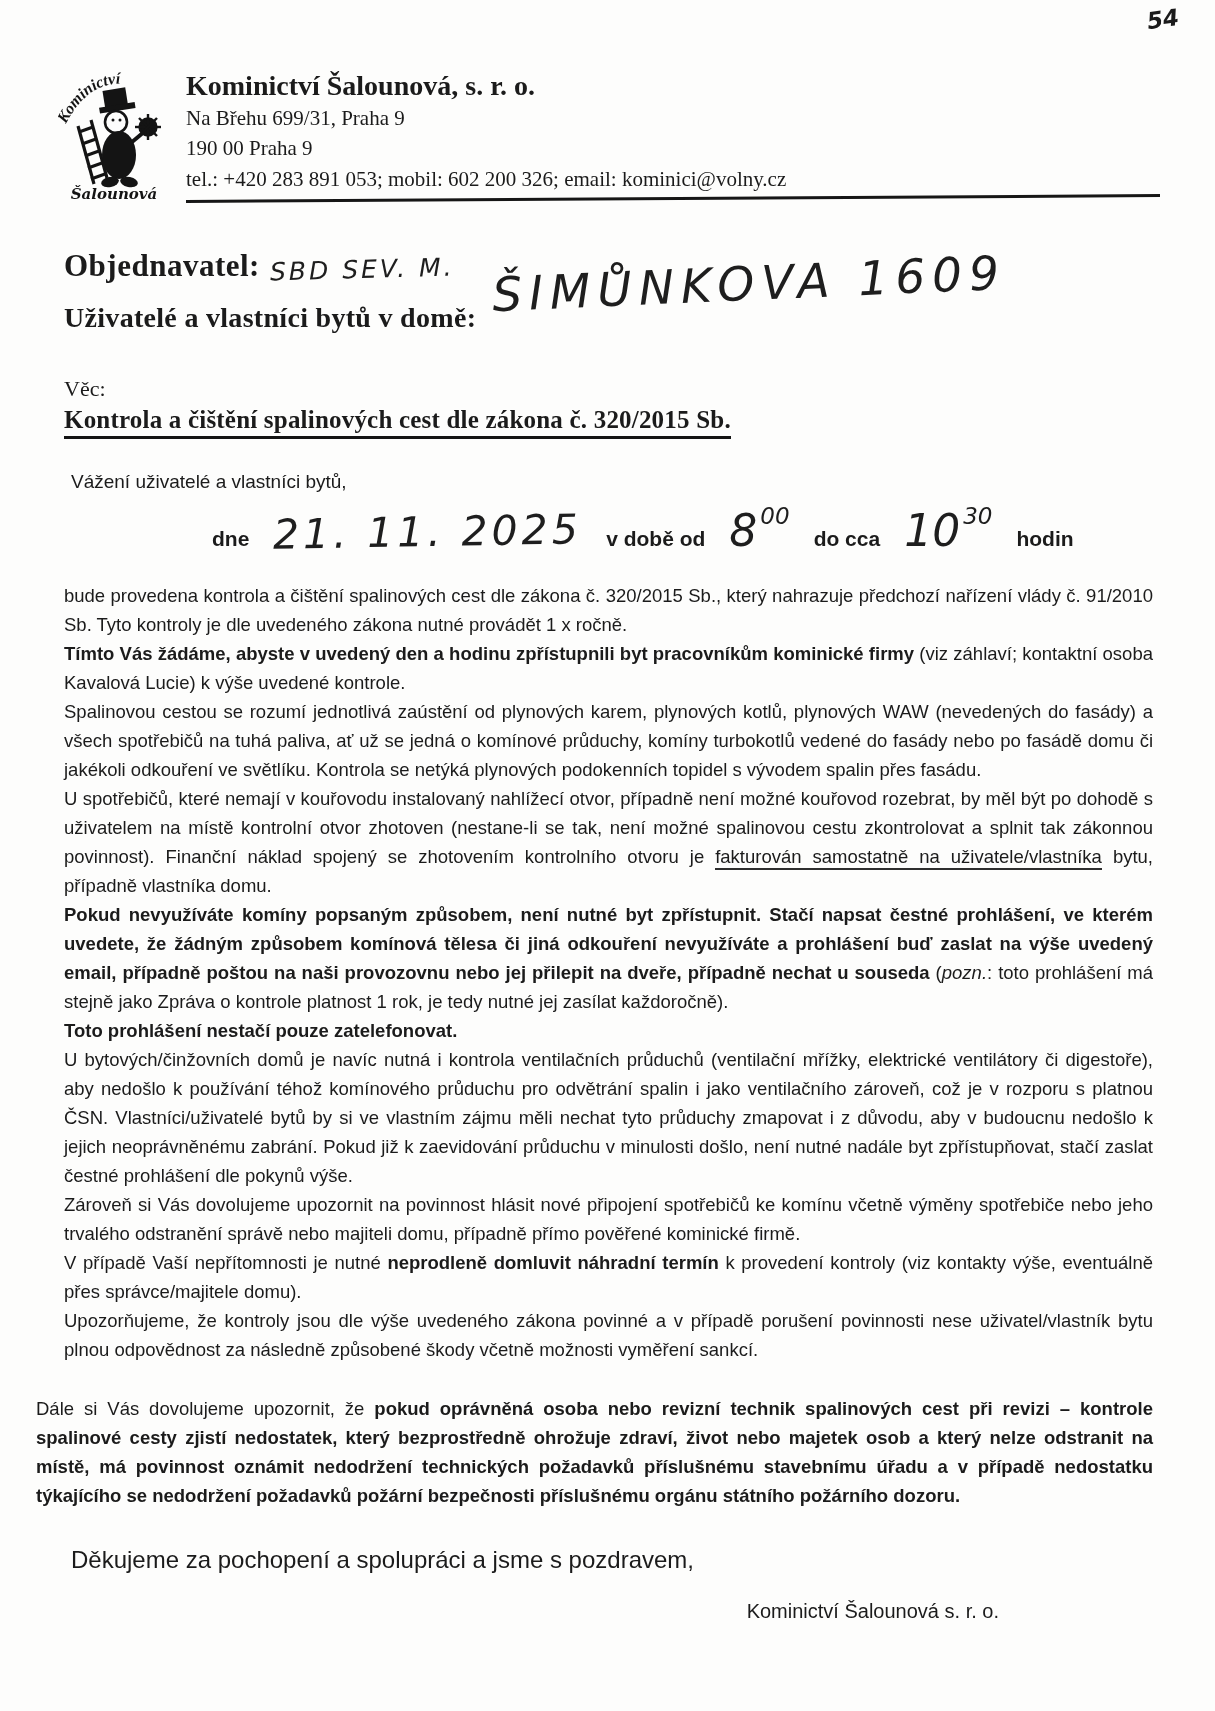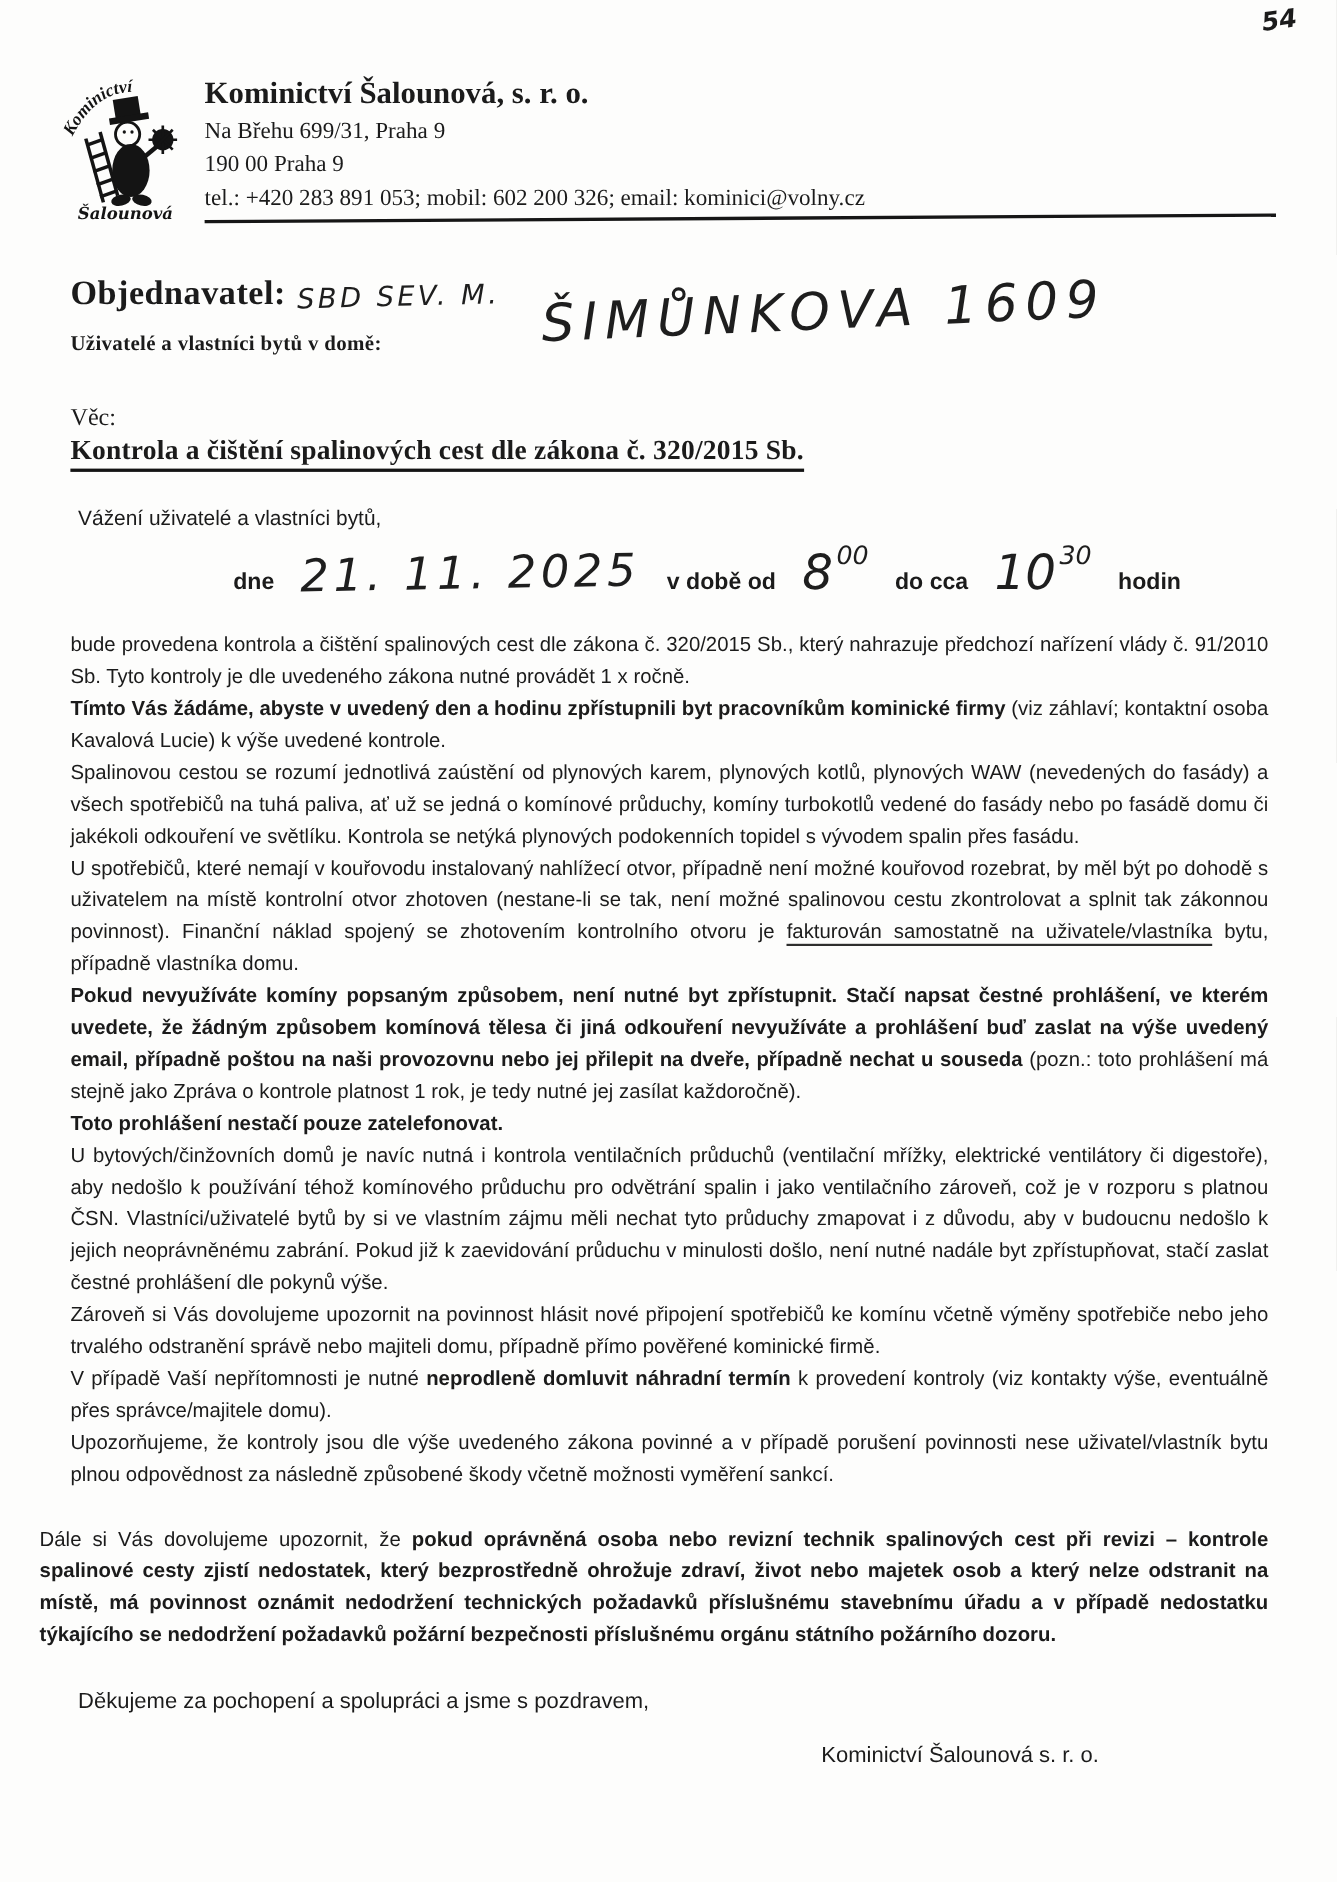--- a/index.html
+++ b/index.html
@@ -46,21 +46,21 @@
   
   .order-row{margin:44px 0 0 64px;display:flex;align-items:flex-end;gap:10px;}
   .order-label{
     font-family:"Liberation Serif", serif;
     font-weight:bold;font-size:31px;letter-spacing:0.5px;
   }
   .hw-order{font-size:25px;letter-spacing:3px;transform:rotate(-1.5deg);}
   .residents-row{margin:18px 0 0 64px;}
   .residents-label{
     font-family:"Liberation Serif", serif;
-    font-weight:bold;font-size:19px;letter-spacing:0.3px;
+    font-weight:bold;font-size:28px;letter-spacing:0.3px;
   }
   .hw-house{
     position:absolute;left:492px;top:256px;
     font-size:47px;letter-spacing:7px;
     transform:rotate(-2.5deg);
   }
   
   .subject-label{
     margin:42px 0 0 64px;
     font-family:"Liberation Serif", serif;
@@ -88,23 +88,23 @@
   .hw-sup{font-size:23px;position:relative;top:-22px;margin-left:3px;}
   
   .body-text{
     margin:14px 62px 0 64px;
     font-size:18.5px;line-height:29px;
     text-align:justify;
   }
   .body-text p{margin:0;}
   .body-text.final{margin-top:30px;margin-left:36px;}
   .b{font-weight:bold;}
-  .i{}
+  .i{font-style:italic;}
   .pen-u{border-bottom:2px solid #2e2e2e;padding-bottom:1px;}
-  .thanks{margin:36px 0 0 71px;font-size:20px;}
+  .thanks{margin:36px 0 0 71px;font-size:24px;}
   .signature{margin-top:26px;text-align:right;padding-right:216px;font-size:20px;}
 </style>
 </head>
 <body>
 
 <div class="page">
 
   <div class="pen-note">54</div>
 
   <header class="letterhead">

